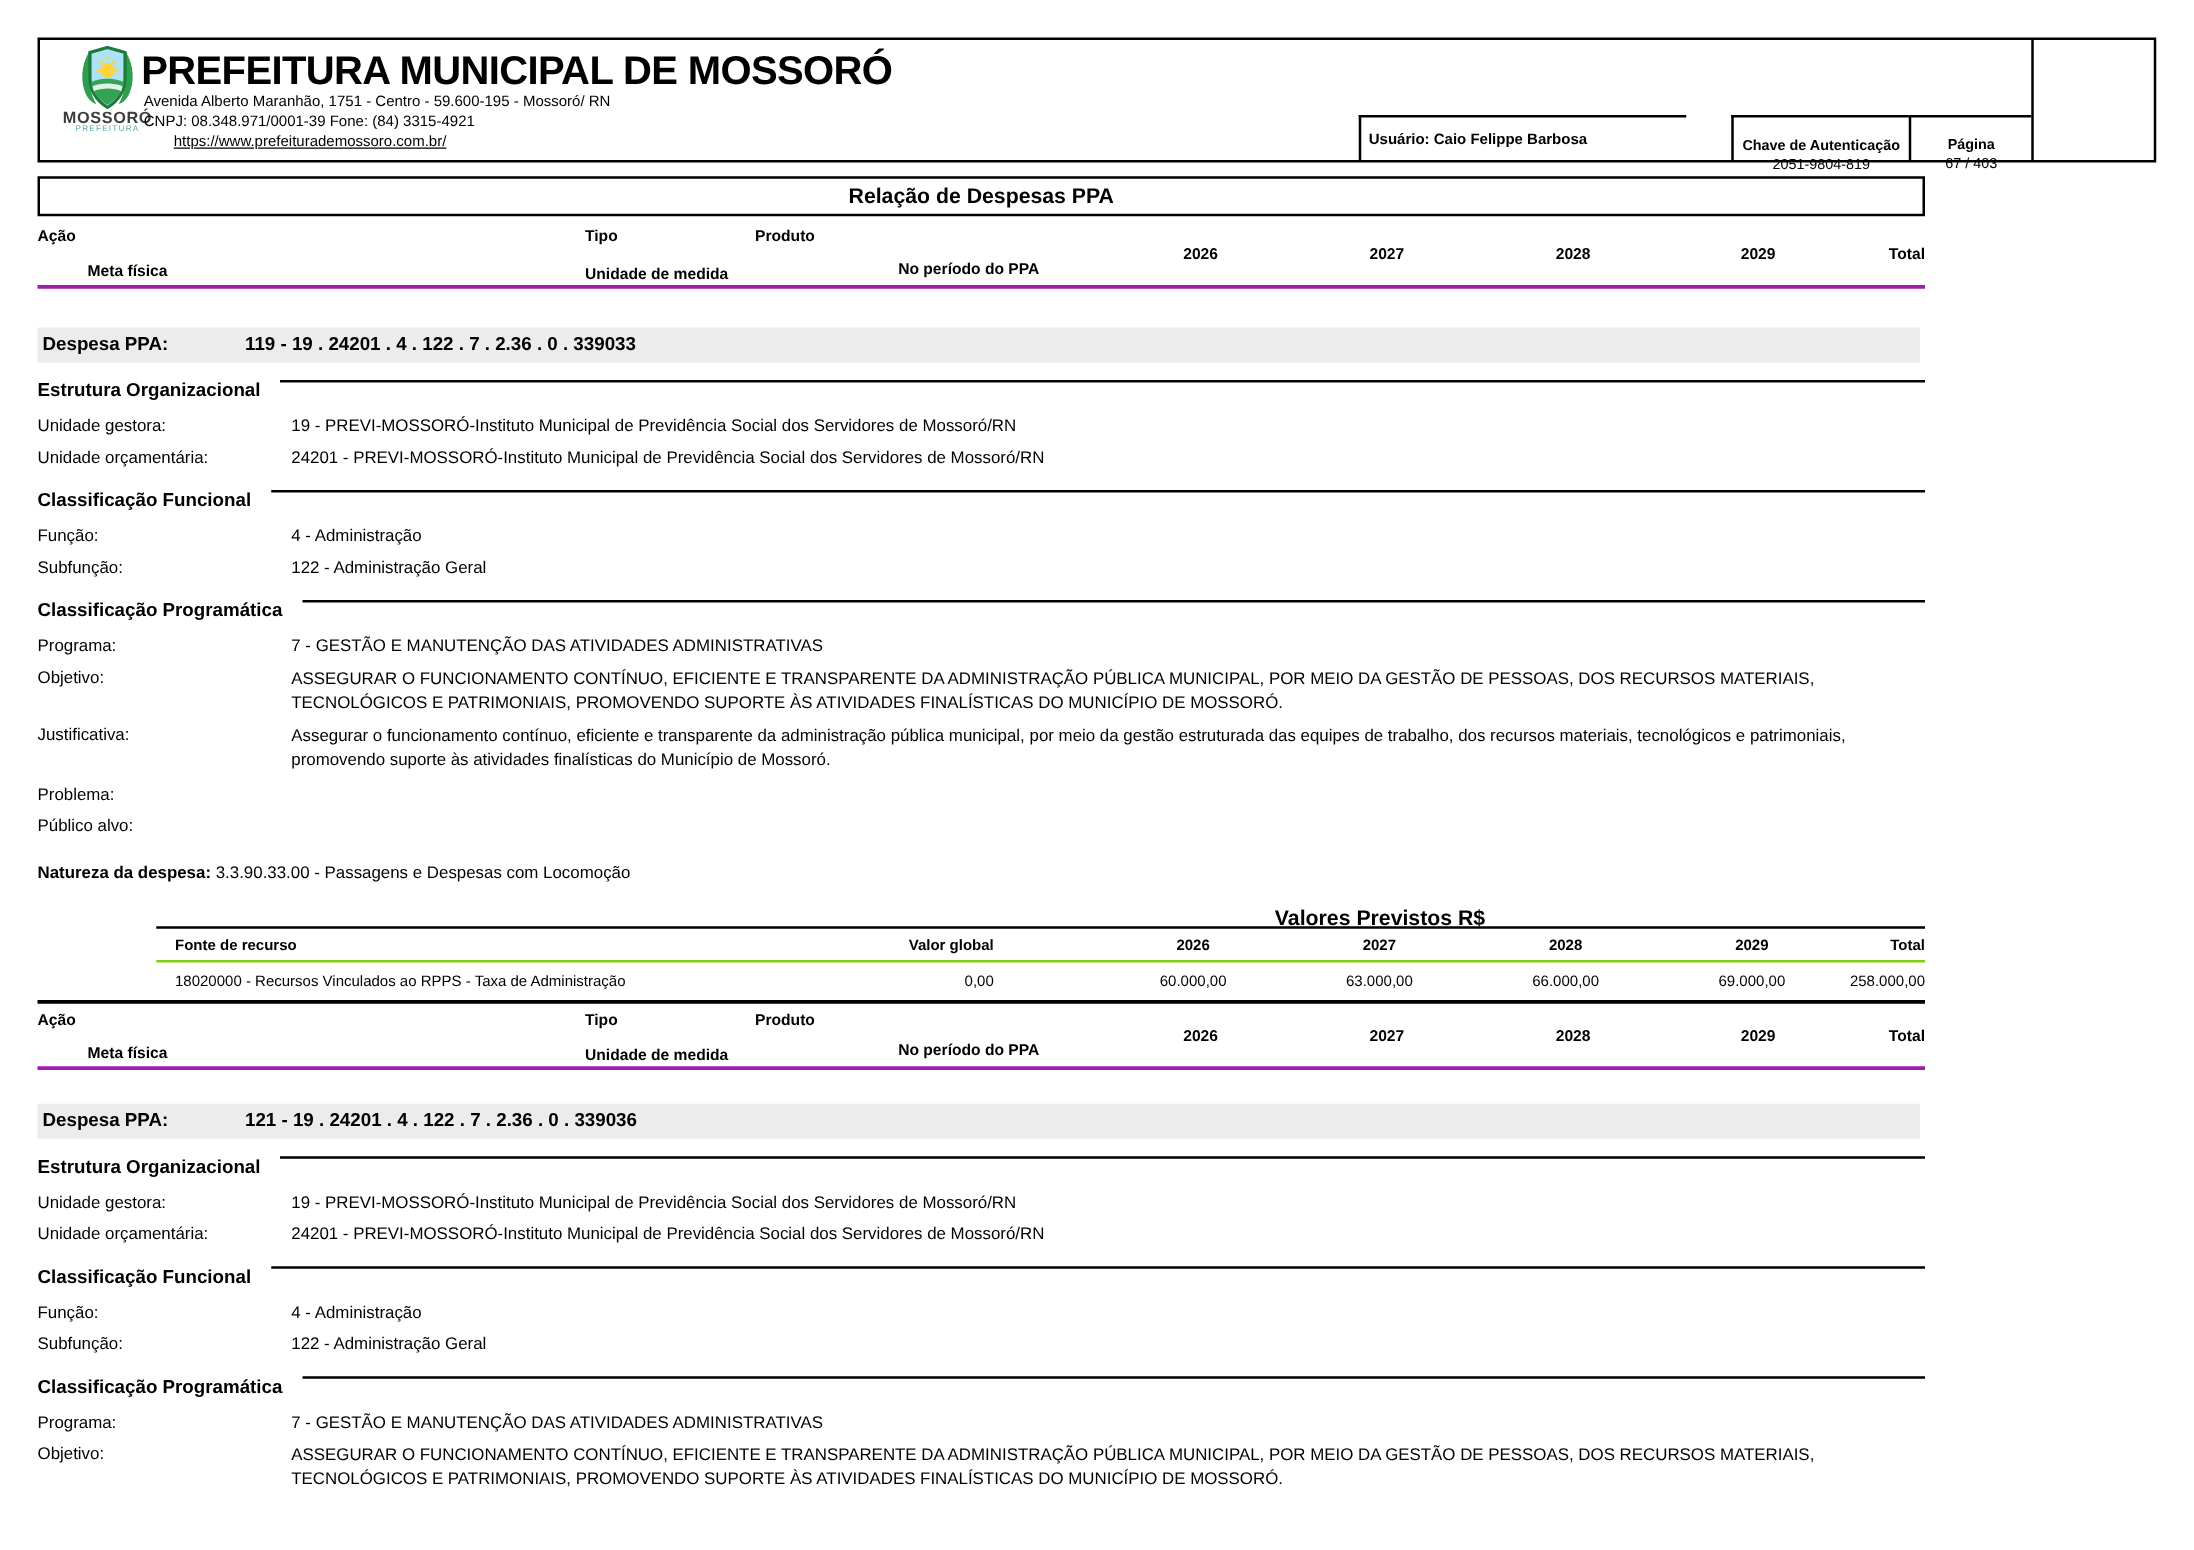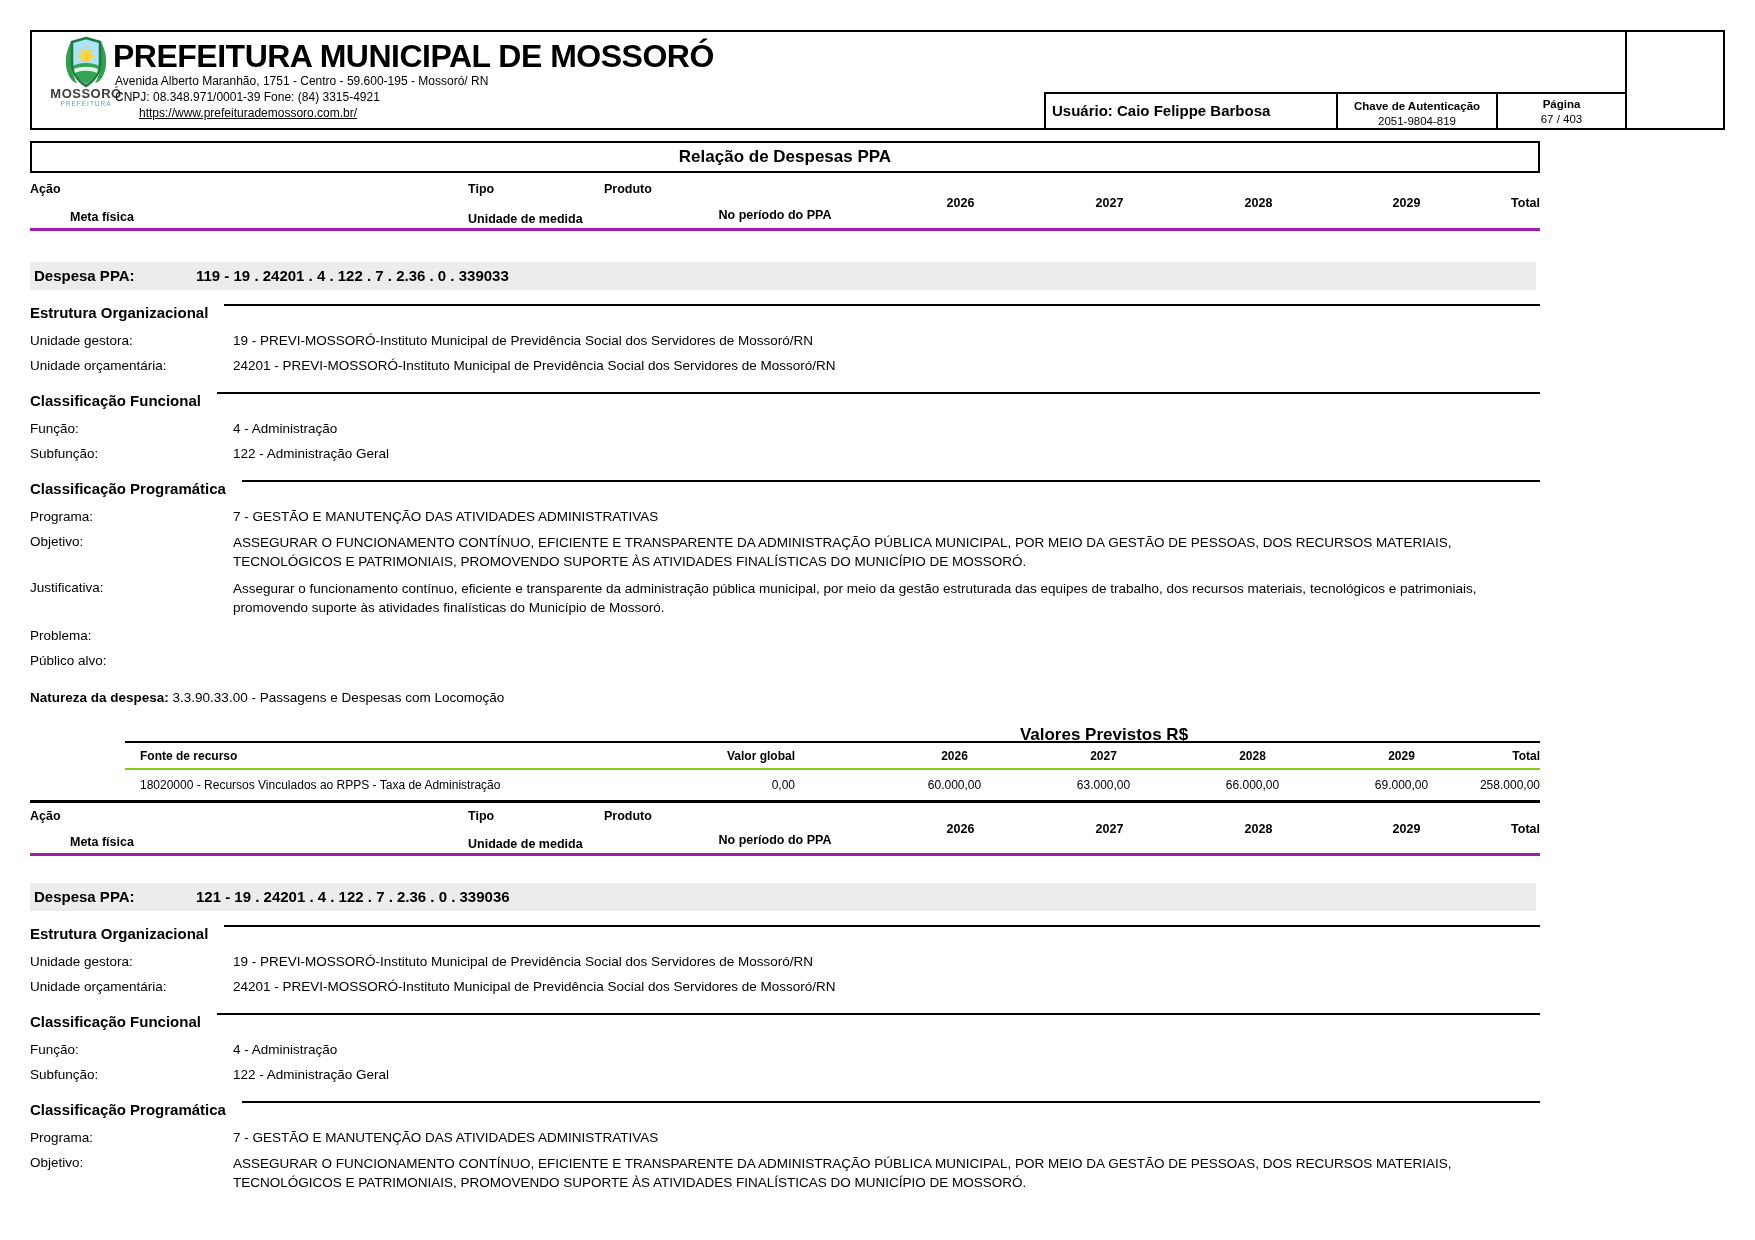--- a/index.html
+++ b/index.html
@@ -15,23 +15,23 @@
   .logo{position:absolute;left:8px;top:4px;width:92px;text-align:center;}
   .logo .crest{display:block;margin:0 auto;}
   .logo .l1{font-size:13px;font-weight:bold;letter-spacing:.5px;color:#3d3d3d;line-height:12px;}
   .logo .l2{font-size:6.5px;letter-spacing:1px;color:#57a8a4;line-height:8px;}
   .org{position:absolute;left:81px;top:6px;font-size:32px;font-weight:bold;letter-spacing:-.5px;}
   .addr{position:absolute;left:83px;font-size:12px;}
   .a1{top:42px;} .a2{top:58px;} .a3{top:74px;text-decoration:underline;margin-left:24px;}
   .hdr-rightbox{position:absolute;right:0;top:0;bottom:0;width:96px;border-left:2px solid #000;}
   .hdr-strip{position:absolute;right:98px;bottom:0;height:36px;display:flex;}
   .hdr-cell{border-left:2px solid #000;border-top:2px solid #000;box-sizing:border-box;}
-  .cell-user{width:292px;font-size:15px;font-weight:bold;padding-left:6px;line-height:34px;}
-  .cell-mid{width:160px;text-align:center;font-size:11.5px;padding-top:4px;}
-  .cell-pg{width:129px;text-align:center;font-size:11.5px;padding-top:2px;}
+  .cell-user{width:262px;font-size:12px;font-weight:bold;padding-left:6px;line-height:34px;}
+  .cell-mid{width:142px;text-align:center;font-size:11.5px;padding-top:15px;margin-left:36px;}
+  .cell-pg{width:98px;text-align:center;font-size:11.5px;padding-top:14px;}
   .cell-mid .t,.cell-pg .t{font-weight:bold;line-height:16px;}
   .cell-mid .v,.cell-pg .v{line-height:15px;}
 
   
   .titlebar{margin-top:11px;width:1506px;border:2px solid #000;height:28px;
     text-align:center;font-size:17px;font-weight:bold;line-height:28px;}
 
   
   .ah{position:relative;width:1510px;height:55px;border-bottom:3px solid #a21caf;font-size:12.5px;font-weight:bold;}
   .ah .acao{position:absolute;left:0;top:9px;}

